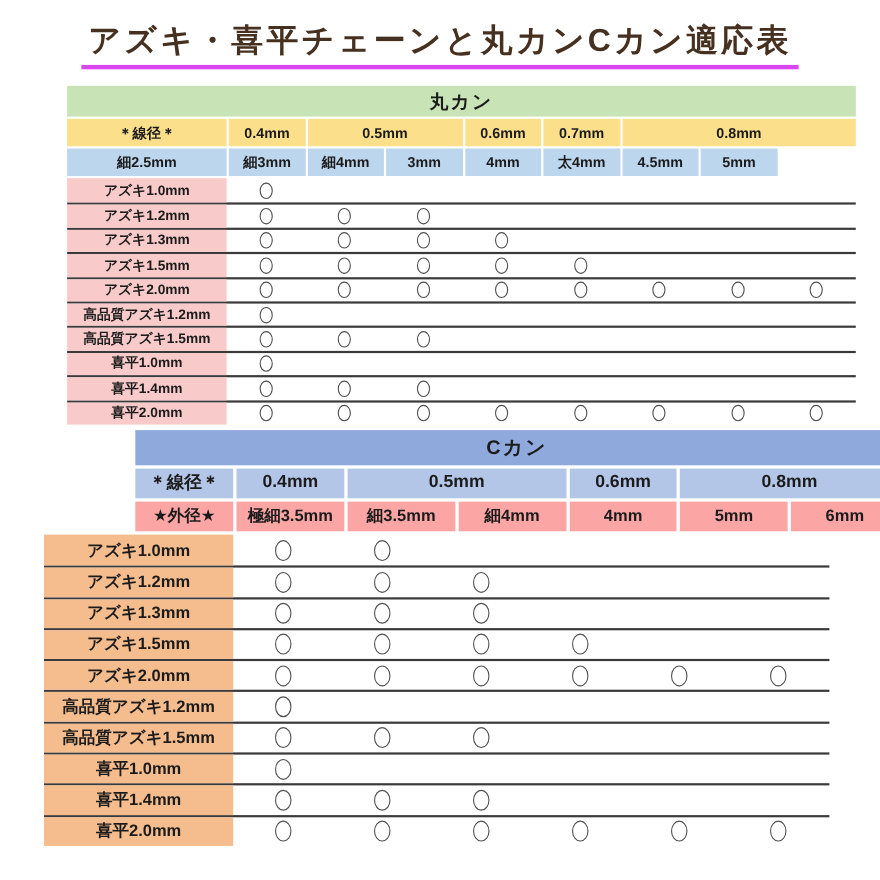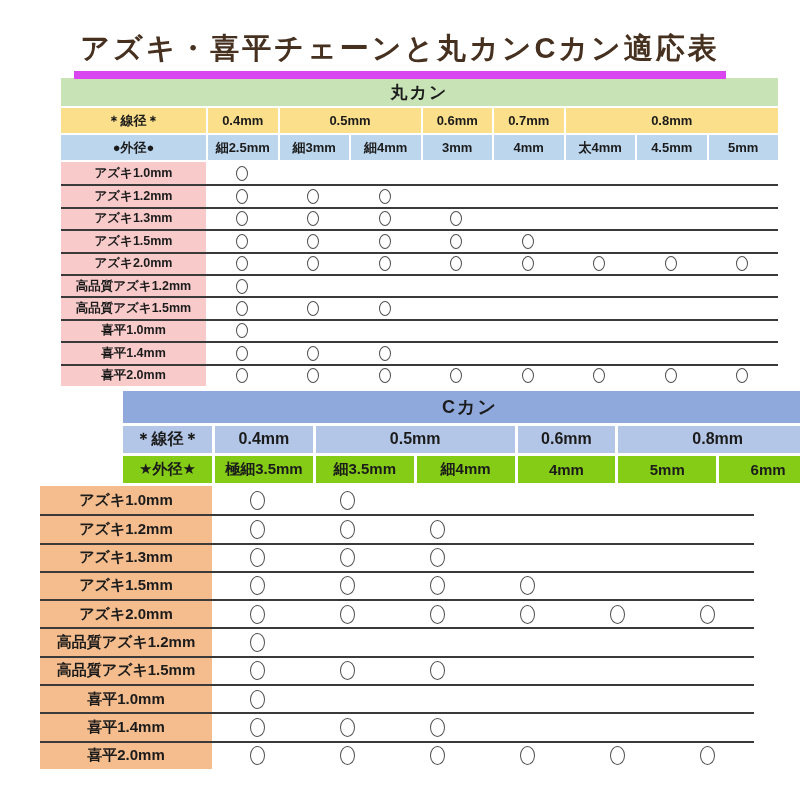--- a/index.html
+++ b/index.html
@@ -10,24 +10,23 @@
     color: #1b1b1b;
   }
   
   .title-wrap { text-align: center; padding-top: 17px; height: 60px; }
   .page-title {
     display: inline-block;
     font-size: 29px;
     font-weight: bold;
     letter-spacing: 3px;
     color: #46301f;
-    border-bottom: 8px solid #d946ef;
+    border-bottom: 4px solid #d946ef;
     padding: 0 6px 2px 6px;
     white-space: nowrap;
-    margin-top: 12px;
   }
   
   .cell {
     display: flex; align-items: center; justify-content: center;
     font-weight: bold; white-space: nowrap;
   }
   .mark {
     display: inline-block;
     border: 1.5px solid #4f4f4f;
     border-radius: 50%;
@@ -71,21 +70,21 @@
     margin-bottom: 3px;
   }
   .t2-grid {
     display: grid;
     grid-template-columns: 89px repeat(6, 1fr);
     column-gap: 3px;
     margin-bottom: 3px;
   }
   .t2-grid .cell { height: 27px; font-size: 16px; }
   .t2-wire-bg { background: #b4c6e7; }
-  .t2-outer-bg { background: #84cc16; font-size: 15px !important; }
+  .t2-outer-bg { background: #fca5a5; font-size: 15px !important; }
   #t2-body { margin-left: 40px; width: 714px; }
   .t2-row {
     display: grid;
     grid-template-columns: 172px repeat(6, 90px);
     height: 28.3px;
     align-items: stretch;
   }
   .t2-row + .t2-row { border-top: 2px solid #3a3a3a; }
   .t2-row .label {
     background: #f5bd8e;
@@ -104,21 +103,20 @@
   <div class="t1-top">丸カン</div>
   <div class="t1-grid" id="t1-wire">
       <div class="cell t1-wire-bg">＊線径＊</div>
       <div class="cell t1-wire-bg" style="grid-column: span 1;">0.4mm</div>
       <div class="cell t1-wire-bg" style="grid-column: span 2;">0.5mm</div>
       <div class="cell t1-wire-bg" style="grid-column: span 1;">0.6mm</div>
       <div class="cell t1-wire-bg" style="grid-column: span 1;">0.7mm</div>
       <div class="cell t1-wire-bg" style="grid-column: span 3;">0.8mm</div>
     </div>
   <div class="t1-grid" id="t1-outer">
-      <div class="cell t1-outer-bg">●外径●</div>
       <div class="cell t1-outer-bg">細2.5mm</div>
       <div class="cell t1-outer-bg">細3mm</div>
       <div class="cell t1-outer-bg">細4mm</div>
       <div class="cell t1-outer-bg">3mm</div>
       <div class="cell t1-outer-bg">4mm</div>
       <div class="cell t1-outer-bg">太4mm</div>
       <div class="cell t1-outer-bg">4.5mm</div>
       <div class="cell t1-outer-bg">5mm</div>
     </div>
   <div id="t1-body">

